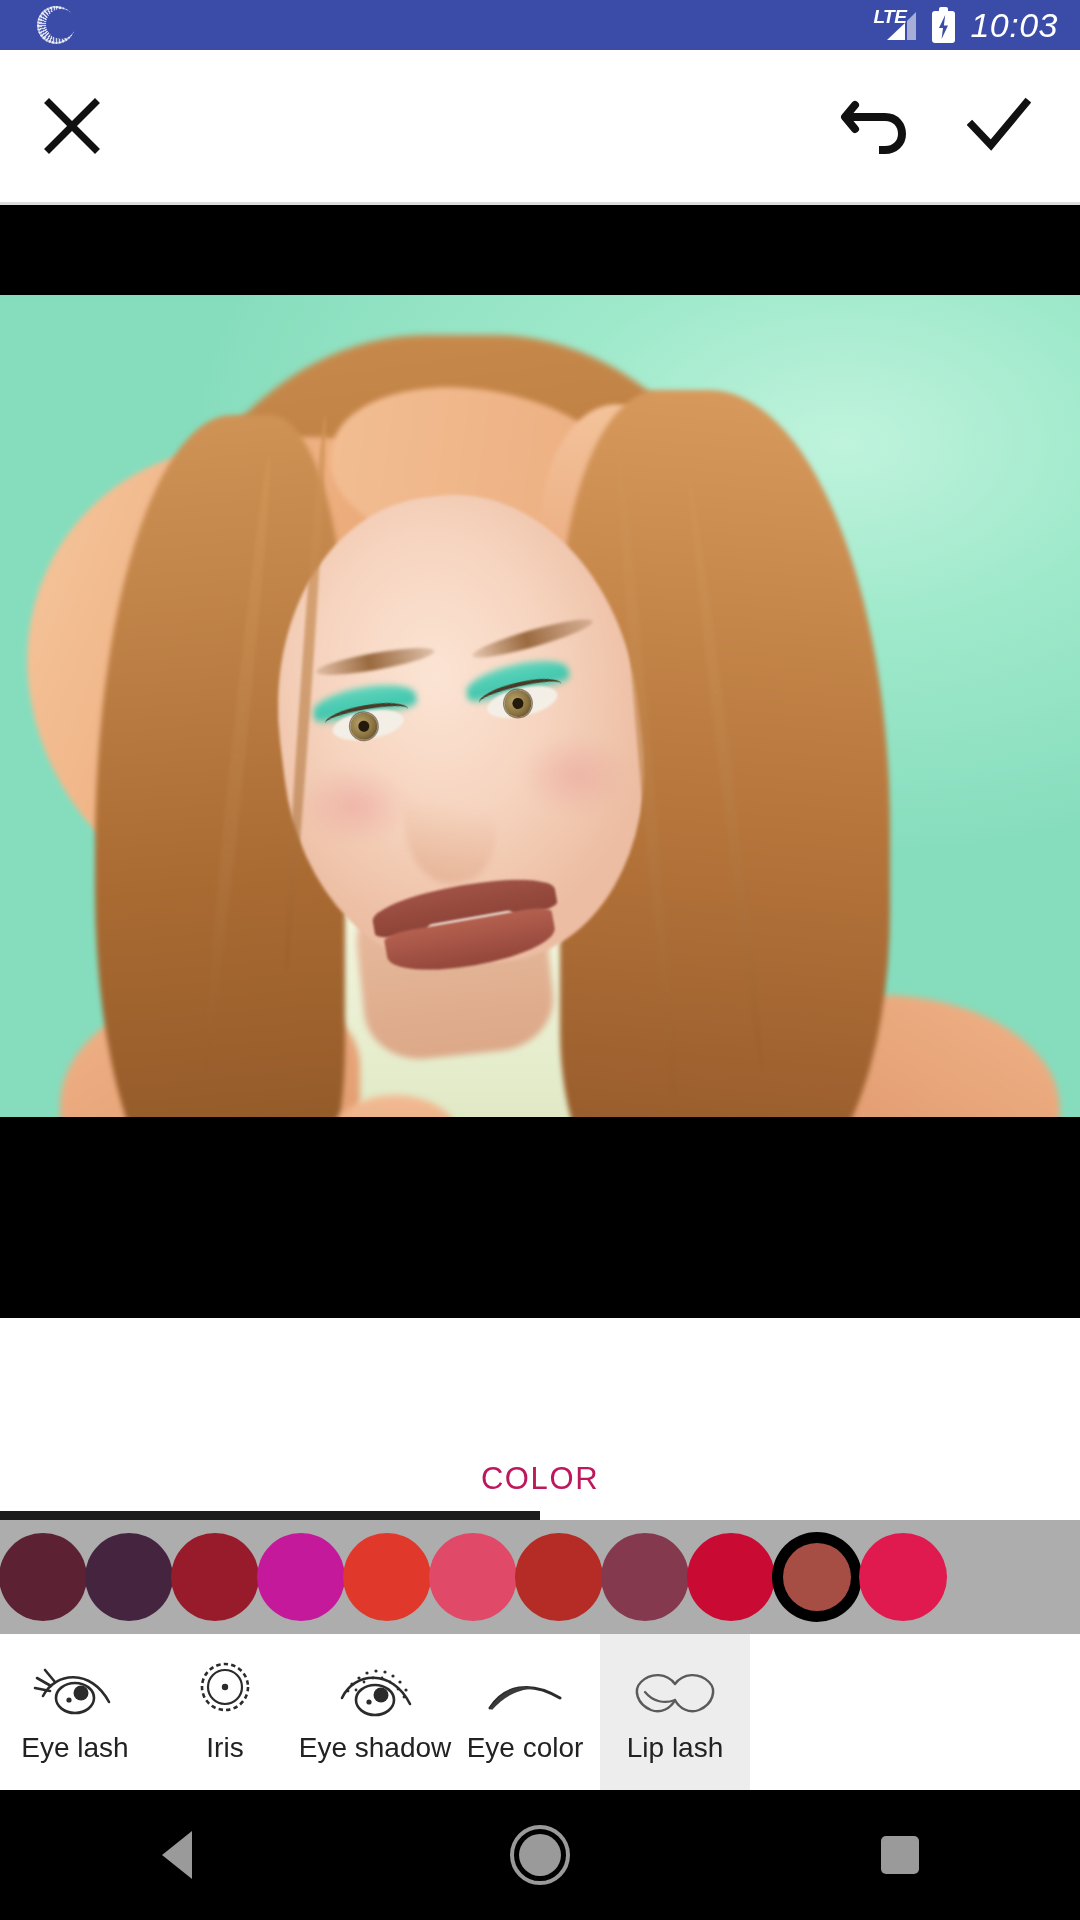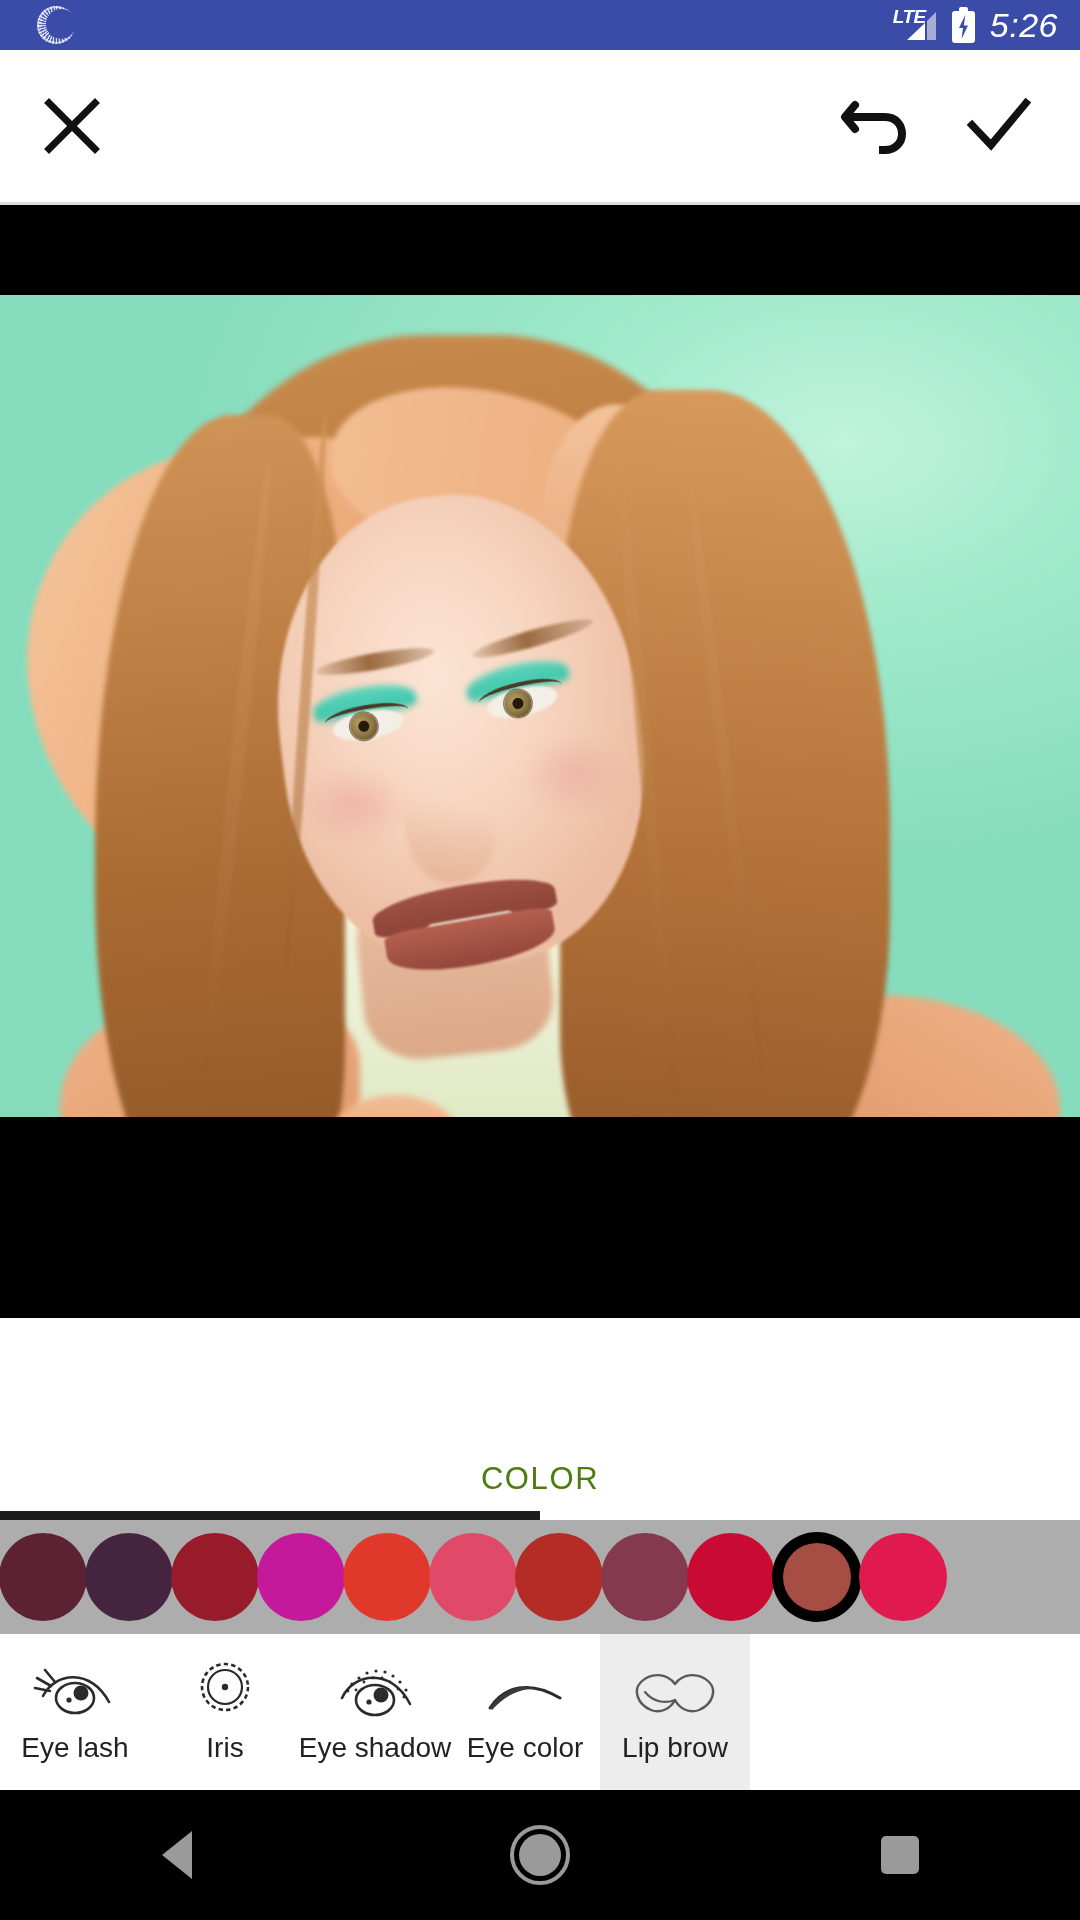--- a/index.html
+++ b/index.html
@@ -237,21 +237,21 @@
 
   
   .tabs{
     position:absolute;left:0;top:1438px;width:1080px;height:82px;background:#fff;
     display:flex;
   }
   .tab{
     flex:1;display:flex;align-items:center;justify-content:center;position:relative;
     font-size:31px;letter-spacing:1.6px;font-weight:500;
   }
-  .tab.active{color:#4d7c0f;}
+  .tab.active{color:#be185d;}
   .tab.inactive{color:#8A8A8A;}
   .tab-underline{
     position:absolute;left:0;bottom:0;width:540px;height:9px;background:#1C1C1C;
   }
 
   
   .swatches{
     position:absolute;left:0;top:1520px;width:1080px;height:114px;background:#ADADAD;
     display:flex;align-items:center;
   }
@@ -303,21 +303,21 @@
           <path d="M22 12 L22 29 L4 29 Z" fill="#ffffff"></path>
         </svg>
       </div>
       <div class="batt">
         <div class="cap"></div>
         <div class="body"></div>
         <svg class="bolt" viewBox="0 0 13 24">
           <path d="M8.2 0 L2 13 L6 13 L4.6 24 L11 10.5 L6.9 10.5 Z" fill="#3B4CA8"></path>
         </svg>
       </div>
-      <div class="clock">5:26</div>
+      <div class="clock">10:03</div>
     </div>
   </div>
 
   <div class="toolbar">
     <div class="tb-close">
       <svg width="58" height="58" viewBox="0 0 58 58">
         <path d="M6 6 L52 52 M52 6 L6 52" stroke="#111" stroke-width="7" stroke-linecap="square" fill="none"></path>
       </svg>
     </div>
     <div class="tb-right">
@@ -502,21 +502,21 @@
         <div class="tlabel">Eye color</div>
       </div>
       <div class="tool selected">
         <div class="ticon">
           <svg width="88" height="48" viewBox="0 0 88 48">
       <path d="M44 14 C36 3 20 2 10 12 C2 20 6 34 20 40 C30 44 40 38 44 30
                C48 38 58 44 68 40 C82 34 86 20 78 12 C68 2 52 3 44 14 Z" fill="none" stroke="#5a5a5a" stroke-width="2.4" stroke-linejoin="round"></path>
       <path d="M14 22 C22 32 34 34 44 30" fill="none" stroke="#5a5a5a" stroke-width="2.2" stroke-linecap="round"></path>
     </svg>
         </div>
-        <div class="tlabel">Lip brow</div>
+        <div class="tlabel">Lip lash</div>
       </div>
     </div>
 
   <div class="navbar">
     <div class="nav-btn">
       <svg width="52" height="56" viewBox="0 0 52 56">
         <path d="M38 4 L38 52 L8 28 Z" fill="#9A9A9A"></path>
       </svg>
     </div>
     <div class="nav-btn">

